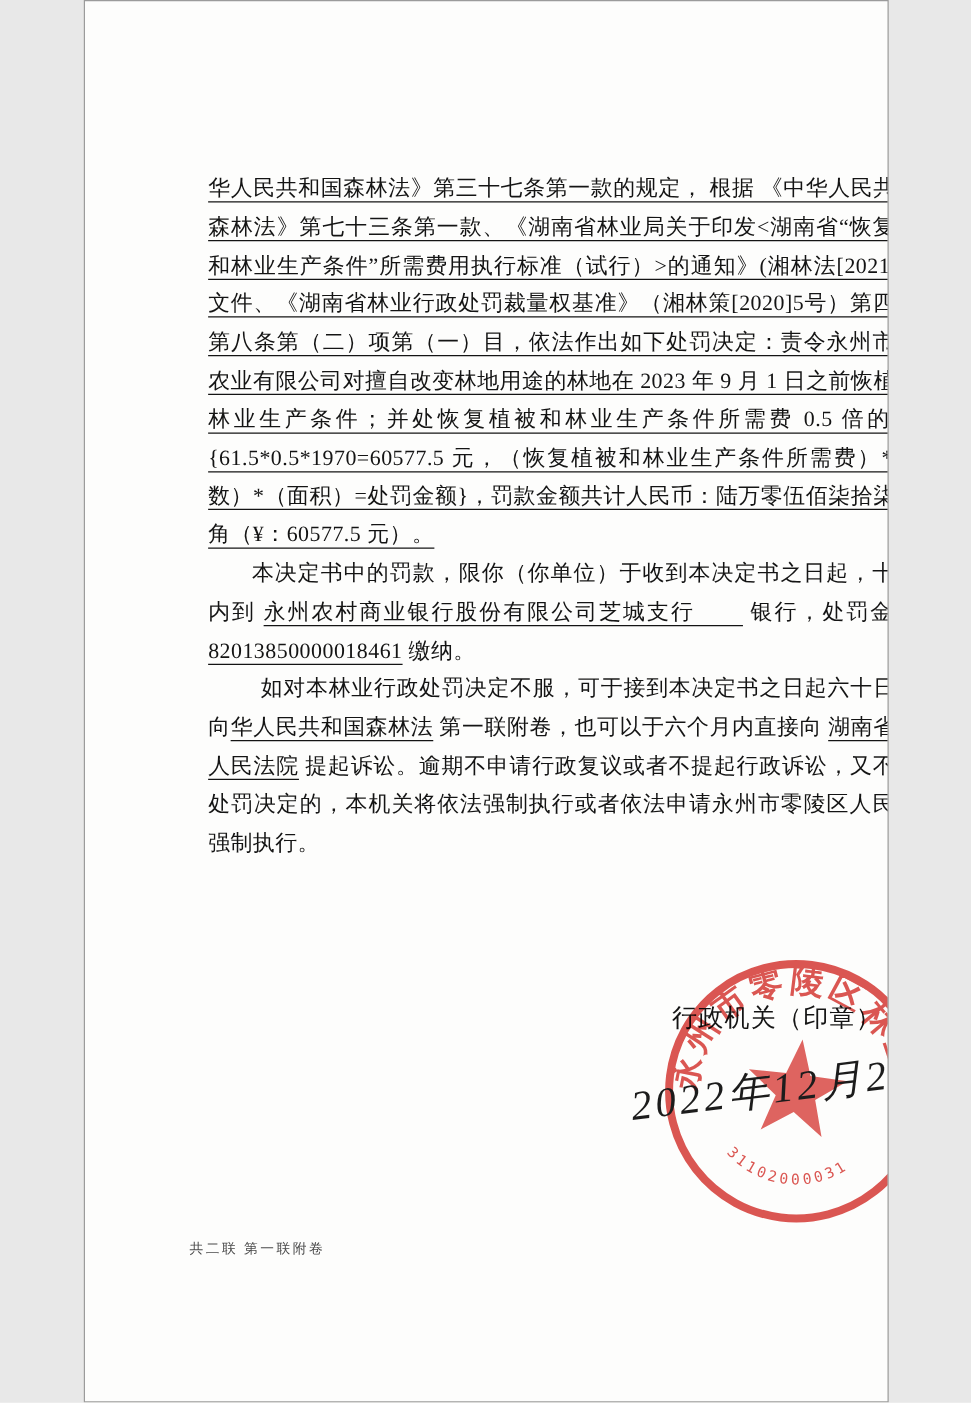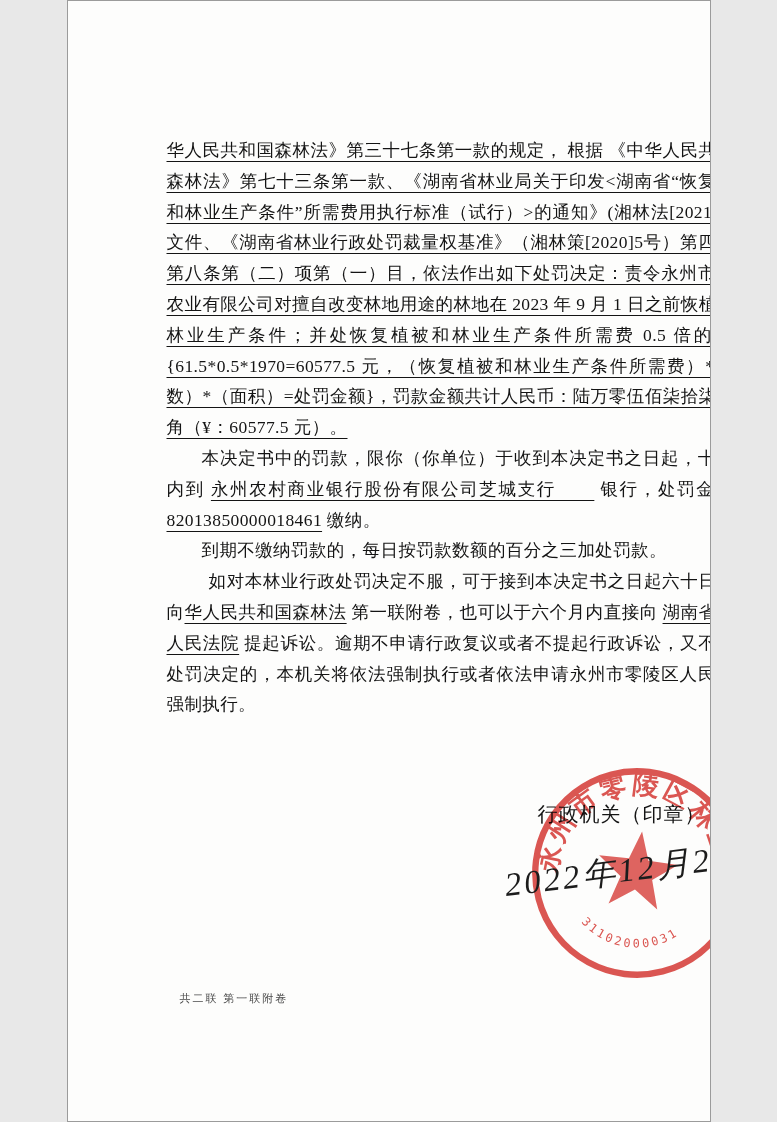--- a/index.html
+++ b/index.html
@@ -43,35 +43,34 @@
     position:absolute; left:460px; top:763px;
     width:218px; height:218px;
     color:#d8403b;
     opacity:0.88;
     transform:rotate(7deg);
     mix-blend-mode:multiply;
     z-index:2;
     pointer-events:none;
   }
   .footer-note {
-    position:absolute; left:112px; top:990px;
+    position:absolute; left:84px; top:990px;
     font-size:11px; color:#4a4a4a; letter-spacing:2px;
   }
 </style>
 </head>
 <body>
 
 <div class="page">
 
   <div class="content">
     <p class="p1 u">华人民共和国森林法》第三十七条第一款的规定， 根据 《中华人民共和国森林法》第七十三条第一款、《湖南省林业局关于印发&lt;湖南省“恢复植被和林业生产条件”所需费用执行标准（试行）&gt;的通知》(湘林法[2021]2号)文件、《湖南省林业行政处罚裁量权基准》（湘林策[2020]5号）第四部分第八条第（二）项第（一）目，依法作出如下处罚决定：责令永州市腾顺农业有限公司对擅自改变林地用途的林地在 2023 年 9 月 1 日之前恢植被和林业生产条件；并处恢复植被和林业生产条件所需费 0.5 倍的罚款{61.5*0.5*1970=60577.5 元，（恢复植被和林业生产条件所需费）*（倍数）*（面积）=处罚金额}，罚款金额共计人民币：陆万零伍佰柒拾柒圆伍角（¥：60577.5 元）。</p>
 
     <p class="p2"><span>本决定书中的罚款，限你（你单位）于收到本决定书之日起，十五日内到 </span><span class="u">永州农村商业银行股份有限公司芝城支行　　</span><span> 银行，处罚金额：</span><span class="u">82013850000018461</span><span> 缴纳。</span></p>
 
-    <p class="p3">到期不缴纳罚款的，每日按罚款数额的百分之三加处罚款。</p>
 
     <p class="p4"><span>如对本林业行政处罚决定不服，可于接到本决定书之日起六十日内，向</span><span class="u">华人民共和国森林法</span><span> 第一联附卷，也可以于六个月内直接向 </span><span class="u">湖南省道县人民法院</span><span> 提起诉讼。逾期不申请行政复议或者不提起行政诉讼，又不履行处罚决定的，本机关将依法强制执行或者依法申请永州市零陵区人民法院强制执行。</span></p>
   </div>
 
   <div class="sig-label">行政机关（印章）</div>
 
   <div class="hand-date">2022年12月26日</div>
 
   <div class="seal">
     <svg width="218" height="218" viewBox="0 0 240 240" xmlns="http://www.w3.org/2000/svg">

